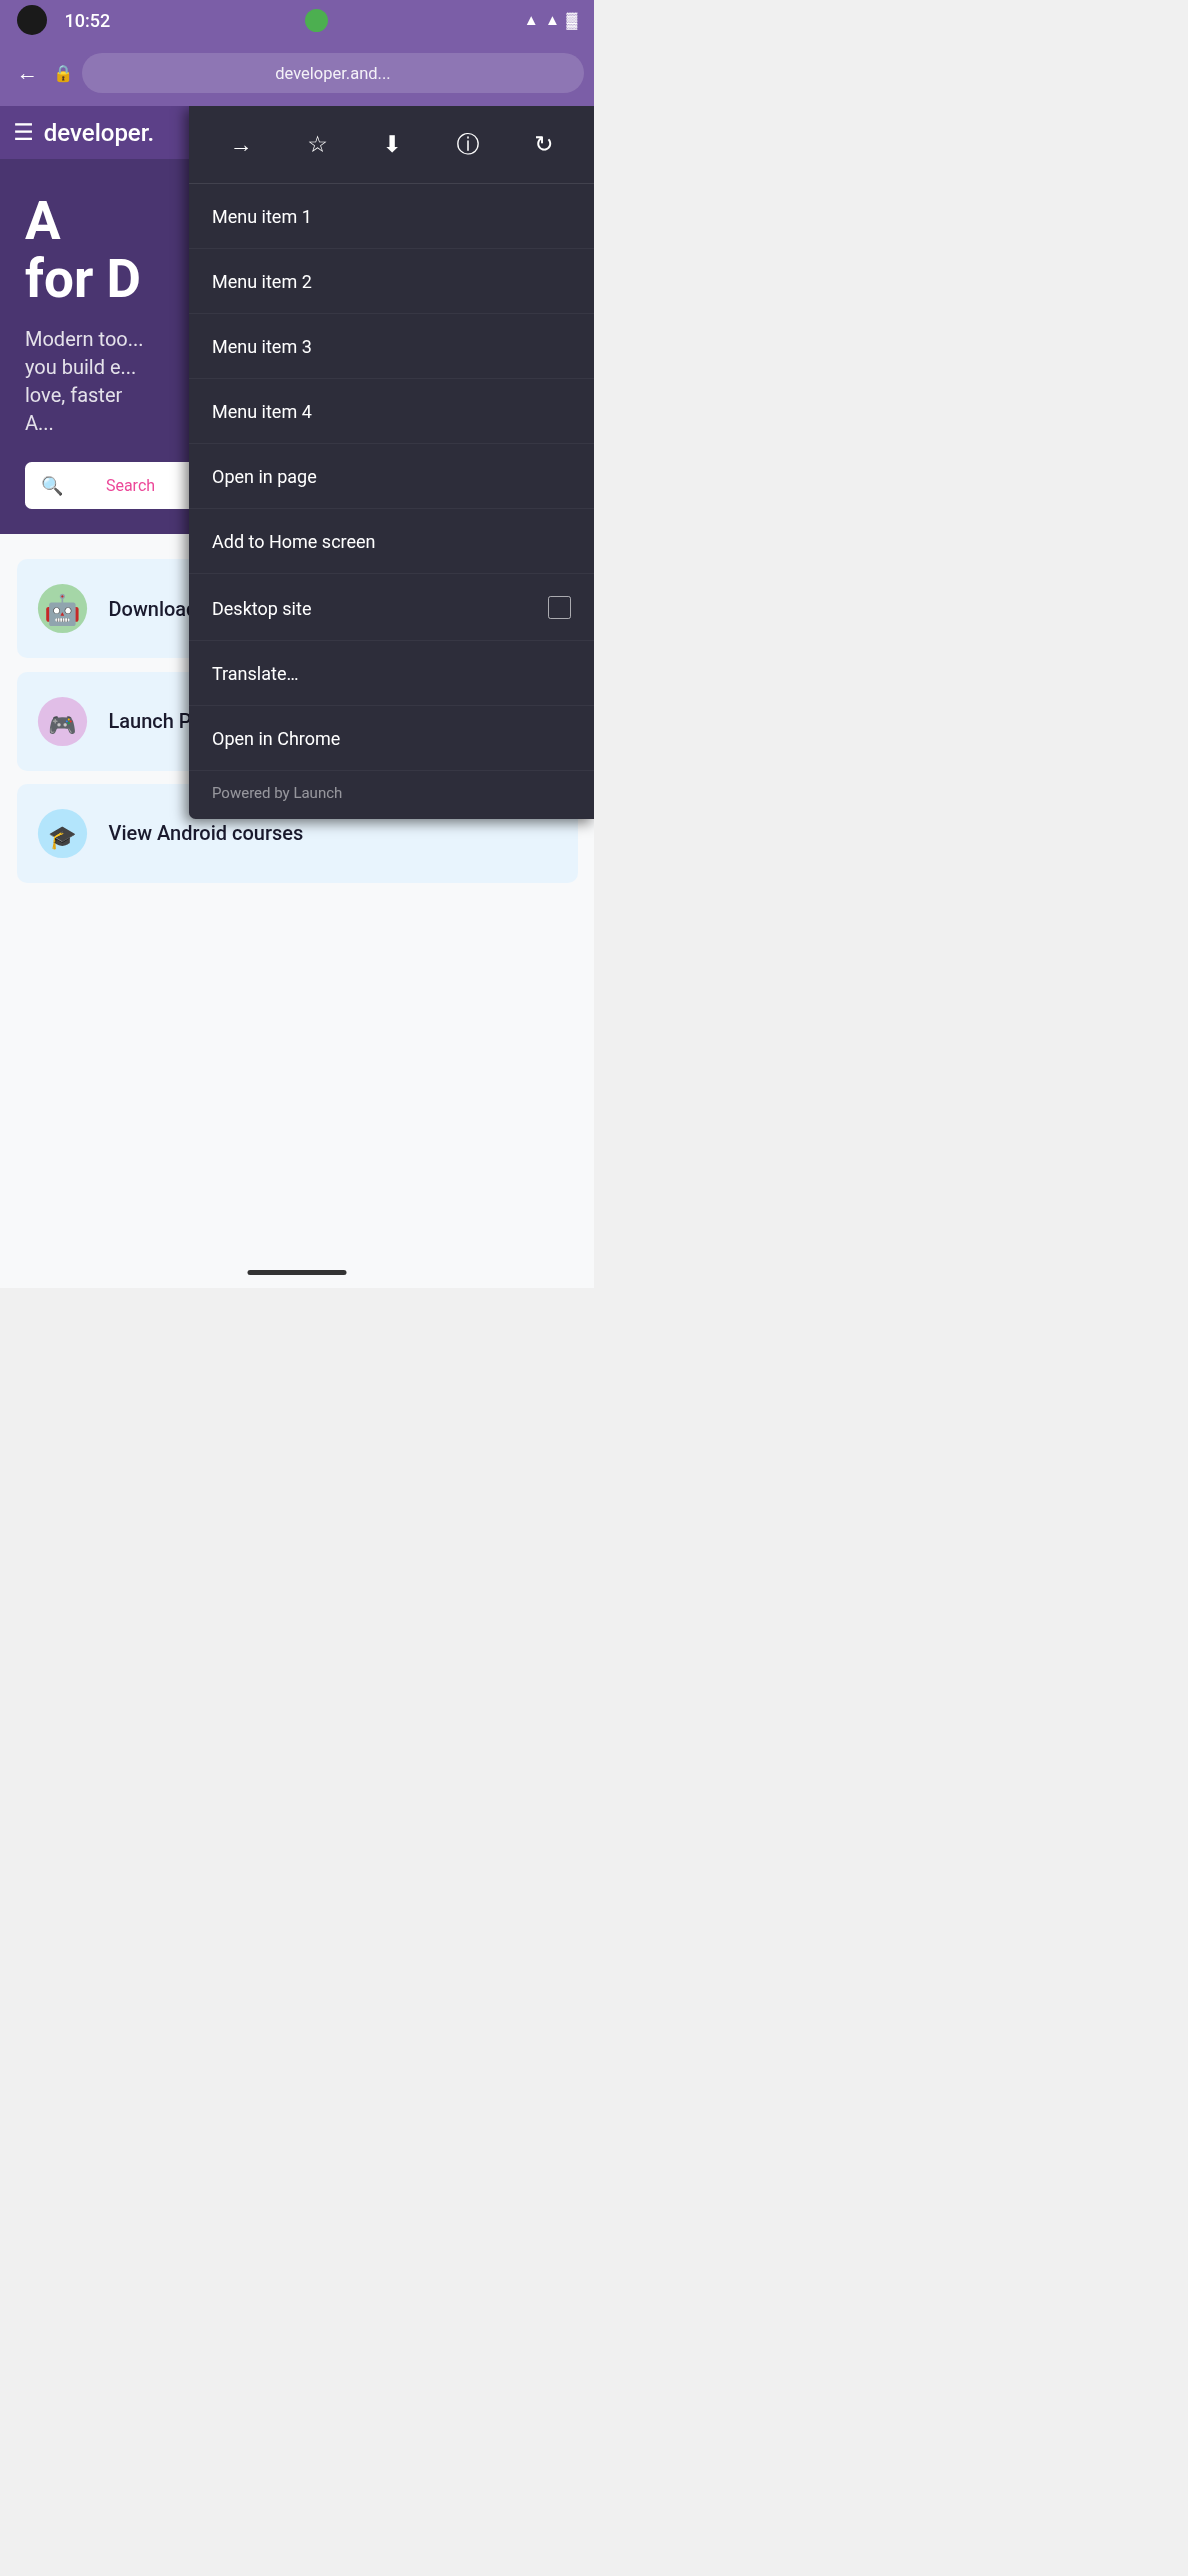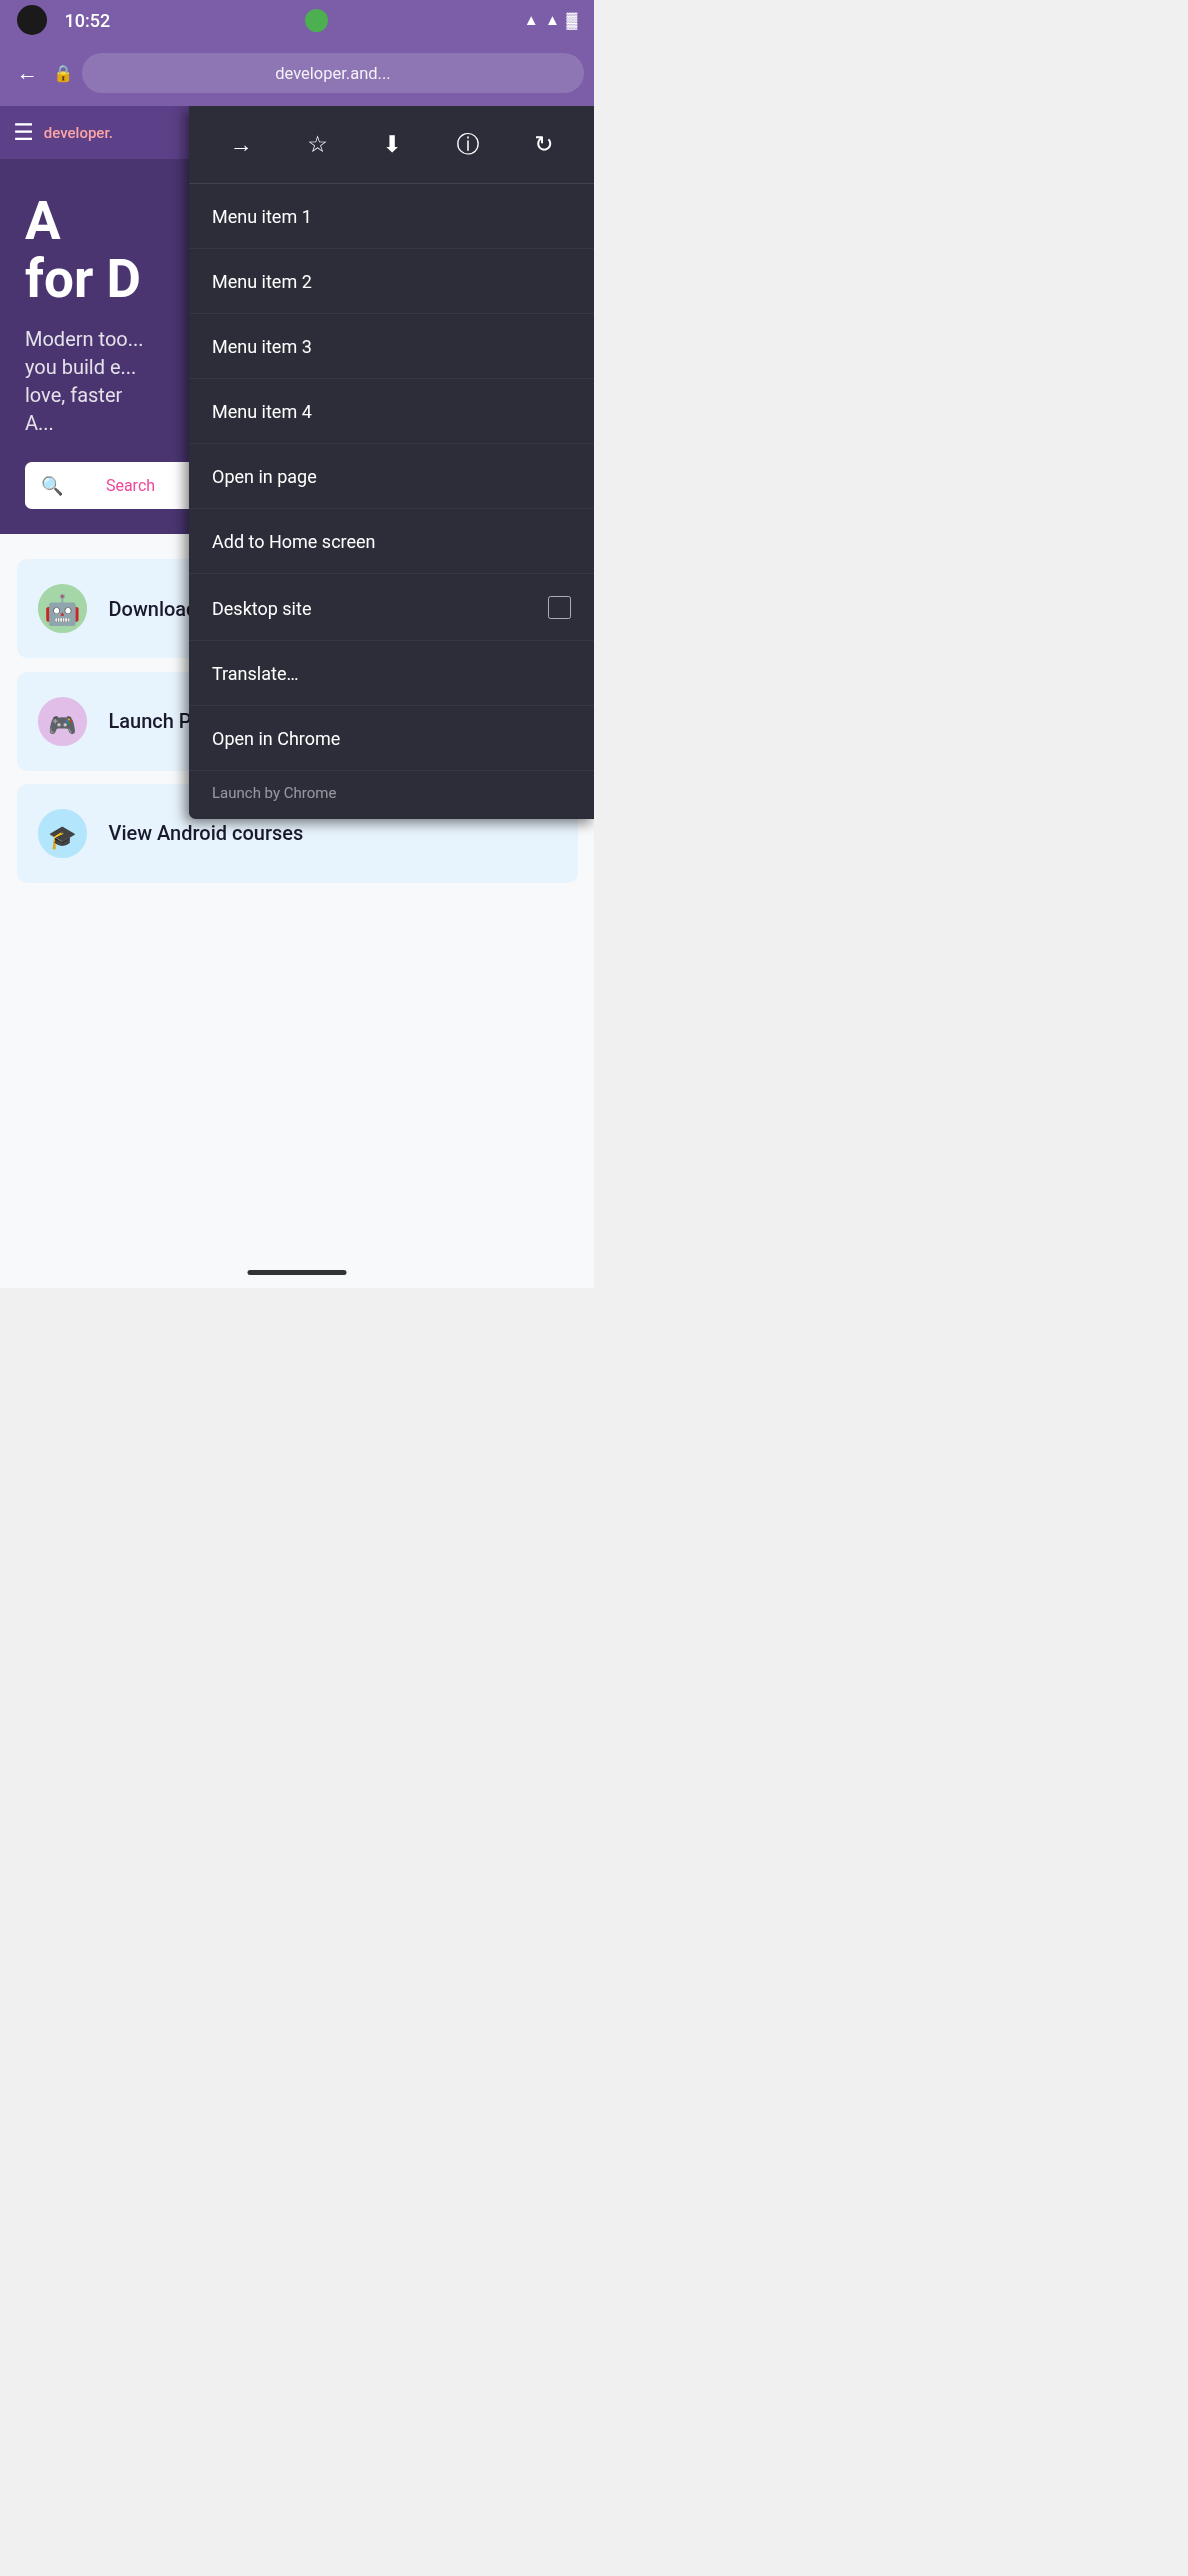--- a/index.html
+++ b/index.html
@@ -107,22 +107,22 @@
       background: #5c4088;
       display: flex;
       align-items: center;
       padding: 0 13.2px;
     }
     .hamburger-icon {
       color: white;
       font-size: 23px;
     }
     .page-logo-text {
-      color: #fca5a5;
-      font-size: 15px;
+      color: #ffffff;
+      font-size: 24px;
       font-weight: 500;
       margin-left: 10px;
     }
 
     
     .hero-section {
       background: #4a3570;
       padding: 33px 25px 25px;
       min-height: 363px;
     }
@@ -368,20 +368,20 @@
           <div class="menu-item-checkbox"></div>
         </div>
         <div class="menu-item">
           <span>Translate…</span>
         </div>
         <div class="menu-item">
           <span>Open in Chrome</span>
         </div>
       </div>
 
-    <div class="powered-by">Launch by Chrome</div>
+    <div class="powered-by">Powered by Launch</div>
 
   </div>
 
 </div>
 
 <div class="bottom-indicator"></div>
 
 
 </body></html>

